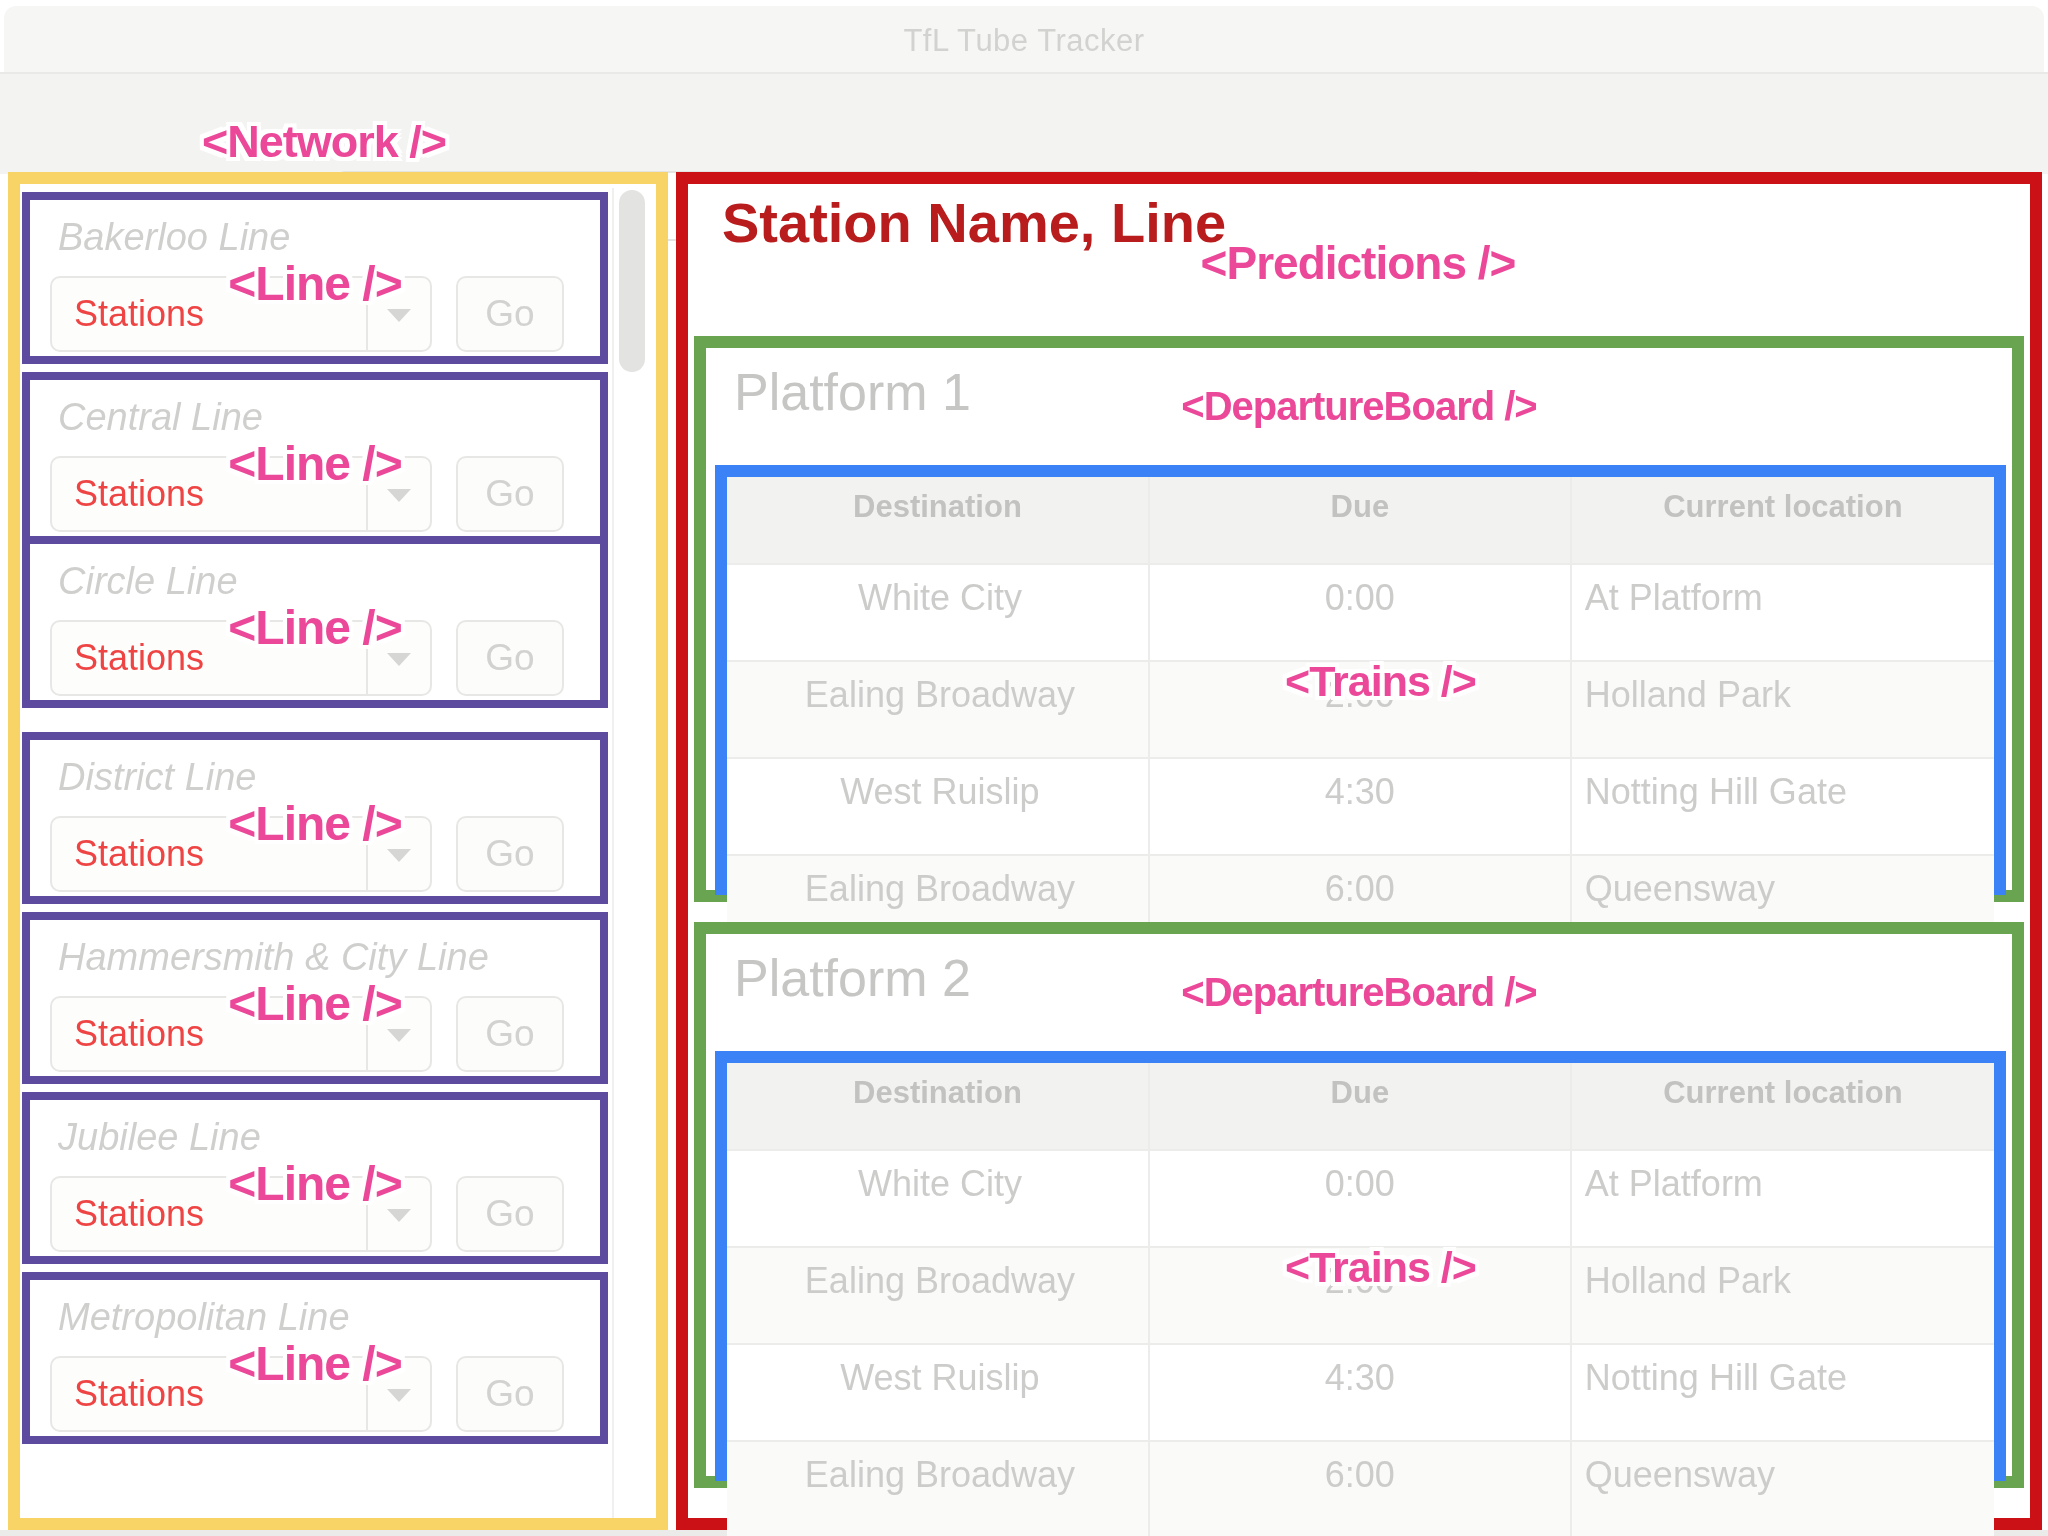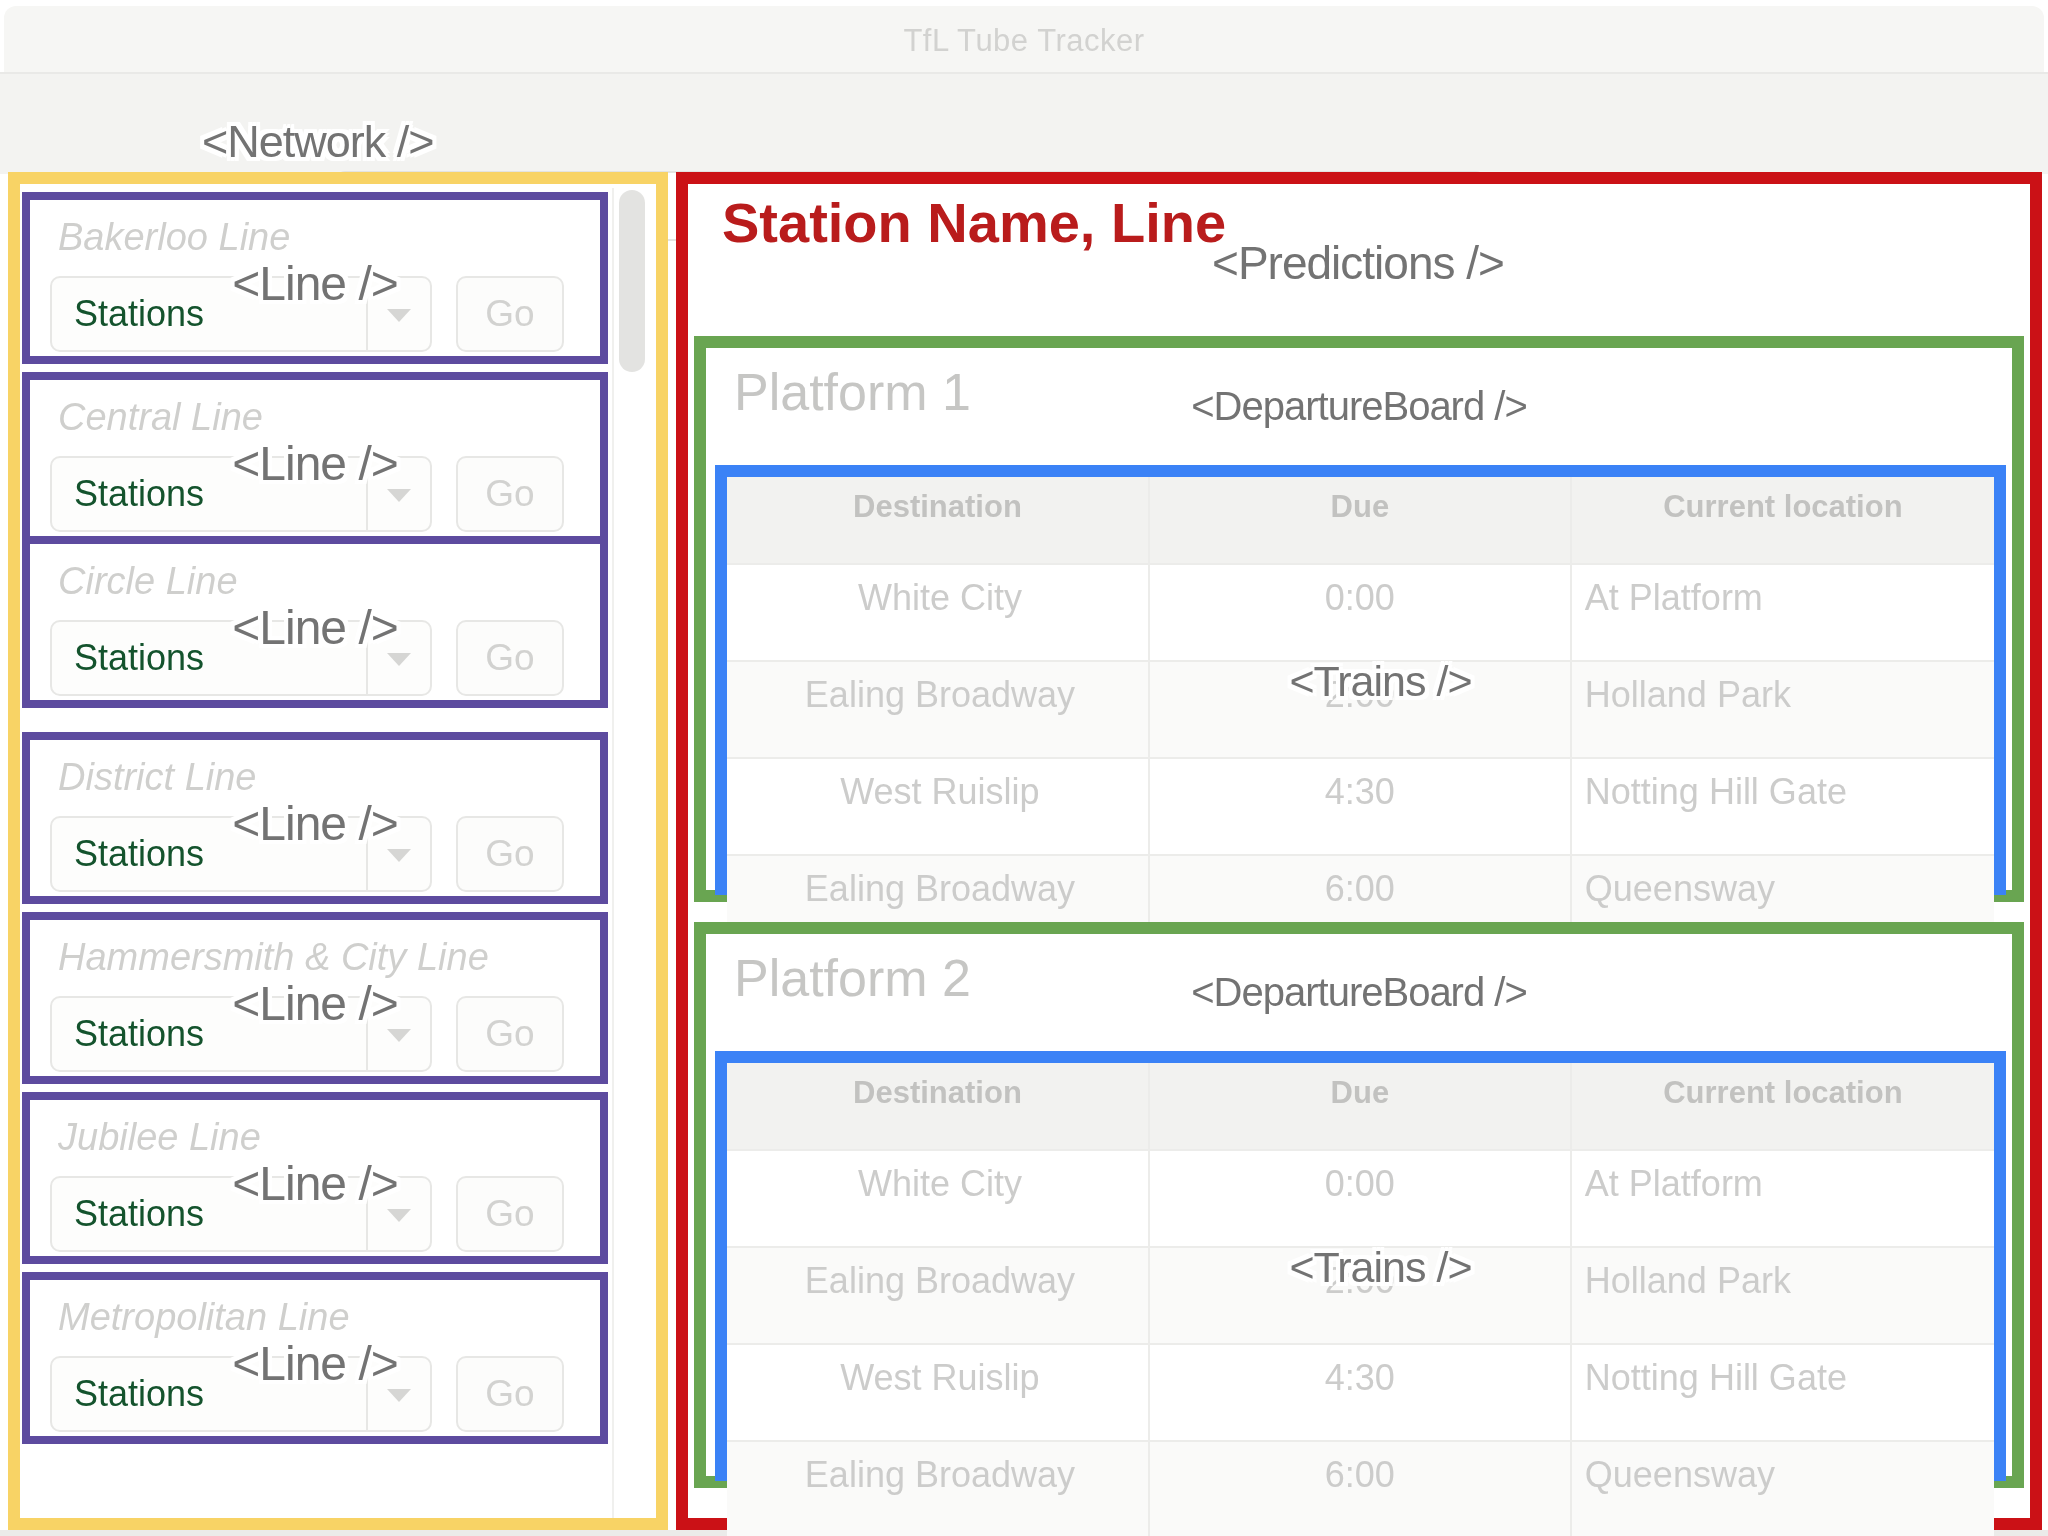--- a/index.html
+++ b/index.html
@@ -35,21 +35,21 @@
     position:absolute;left:1510px;top:99px;width:518px;height:68px;
     background:#fff;border:2px solid #e3e3e1;border-radius:8px;box-sizing:border-box;
   }
   .search-box svg{position:absolute;left:14px;top:12px;width:42px;height:42px;}
   .search-input{
     position:absolute;left:62px;top:2px;width:440px;height:60px;border:none;outline:none;
     font-size:30px;color:#9a9a98;background:transparent;
   }
   
   .ann{
-    position:absolute;font-weight:400;color:#737373;white-space:nowrap;letter-spacing:-1px;
+    position:absolute;font-weight:700;color:#ec4899;white-space:nowrap;letter-spacing:-1px;
     z-index:60;
     text-shadow:
       -4px -4px 0 #fff, 4px -4px 0 #fff, -4px 4px 0 #fff, 4px 4px 0 #fff,
       -4px 0 0 #fff, 4px 0 0 #fff, 0 -4px 0 #fff, 0 4px 0 #fff,
       -2px -2px 0 #fff, 2px 2px 0 #fff;
   }
   .network-label{left:202px;top:116px;font-size:45px;}
   .predictions-label{left:1358px;top:236px;font-size:46px;transform:translateX(-50%);}
   .line-label{left:50%;top:56px;font-size:48px;transform:translateX(-50%);}
   .board-label{left:50%;top:36px;font-size:40px;transform:translateX(-50%);}
@@ -65,21 +65,21 @@
   }
   .line-box.i0{top:192px;} .line-box.i1{top:372px;} .line-box.i2{top:536px;}
   .line-box.i3{top:732px;} .line-box.i4{top:912px;} .line-box.i5{top:1092px;}
   .line-box.i6{top:1272px;}
   .line-name{position:absolute;left:28px;top:16px;font-size:38px;color:#cfcfcd;font-style:italic;}
   .stations-select{
     position:absolute;left:20px;top:76px;width:382px;height:76px;
     border:2px solid #e7e7e5;border-radius:10px;box-sizing:border-box;background:#fdfdfc;
   }
   .stations-select .sel-label{
-    position:absolute;left:22px;top:0;line-height:72px;font-size:36px;color:#14532d;
+    position:absolute;left:22px;top:0;line-height:72px;font-size:36px;color:#ef4444;
   }
   .sel-arrow-zone{
     position:absolute;right:0;top:0;bottom:0;width:62px;border-left:2px solid #e7e7e5;
   }
   .sel-chevron{
     position:absolute;left:19px;top:31px;width:0;height:0;
     border-left:12px solid transparent;border-right:12px solid transparent;
     border-top:13px solid #d6d6d4;
   }
   .go-button{

